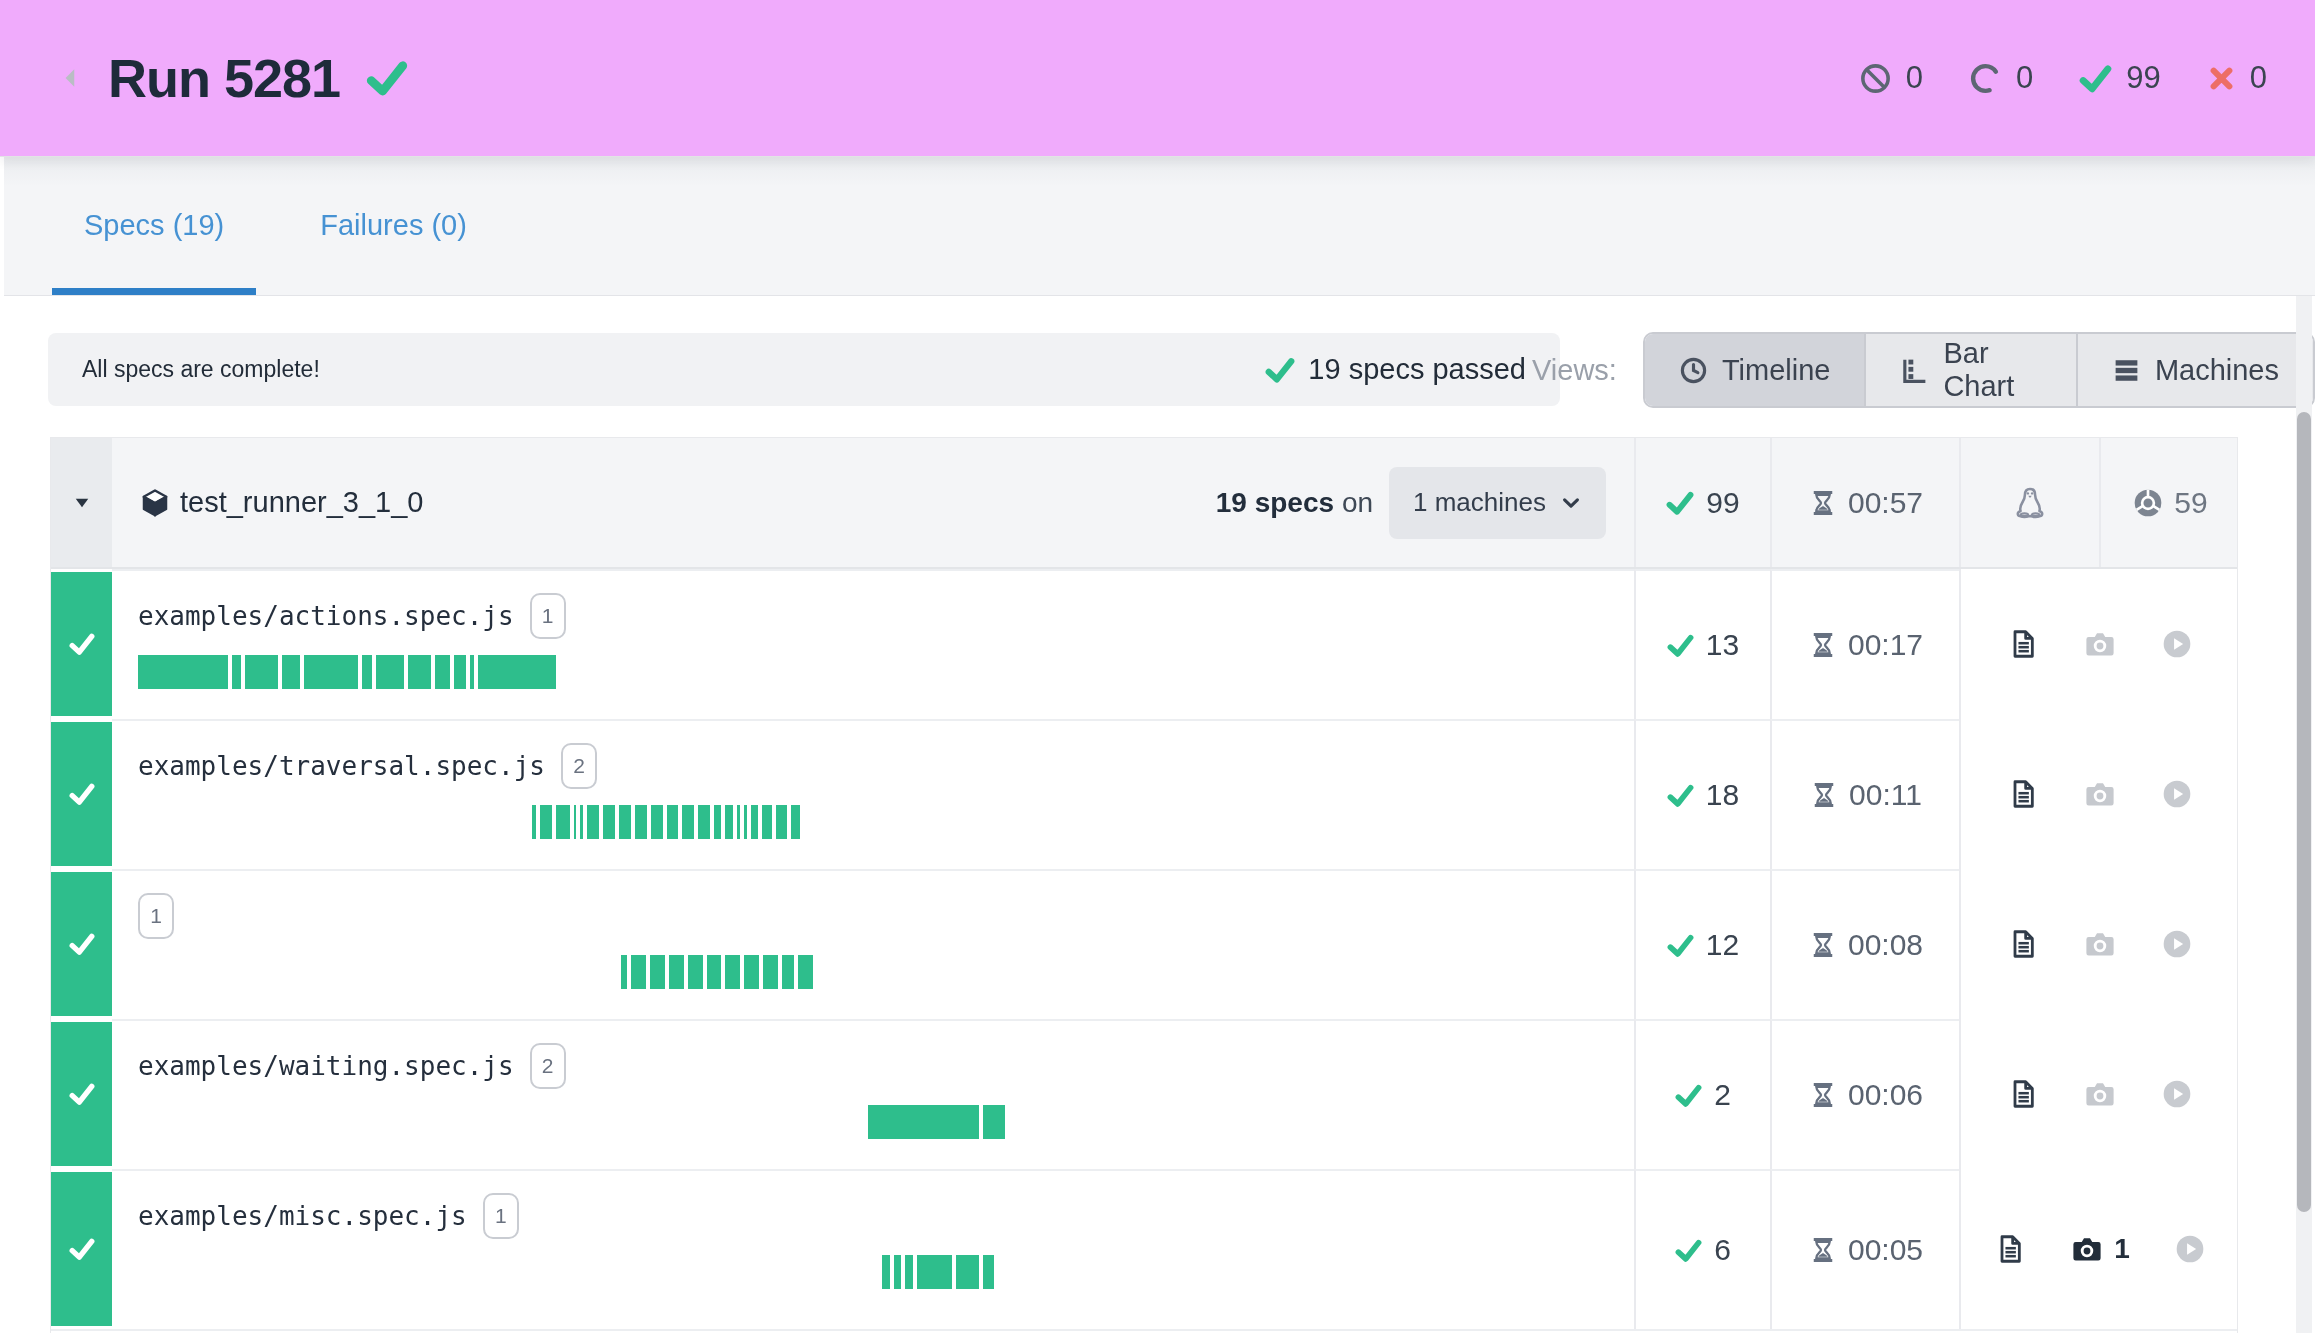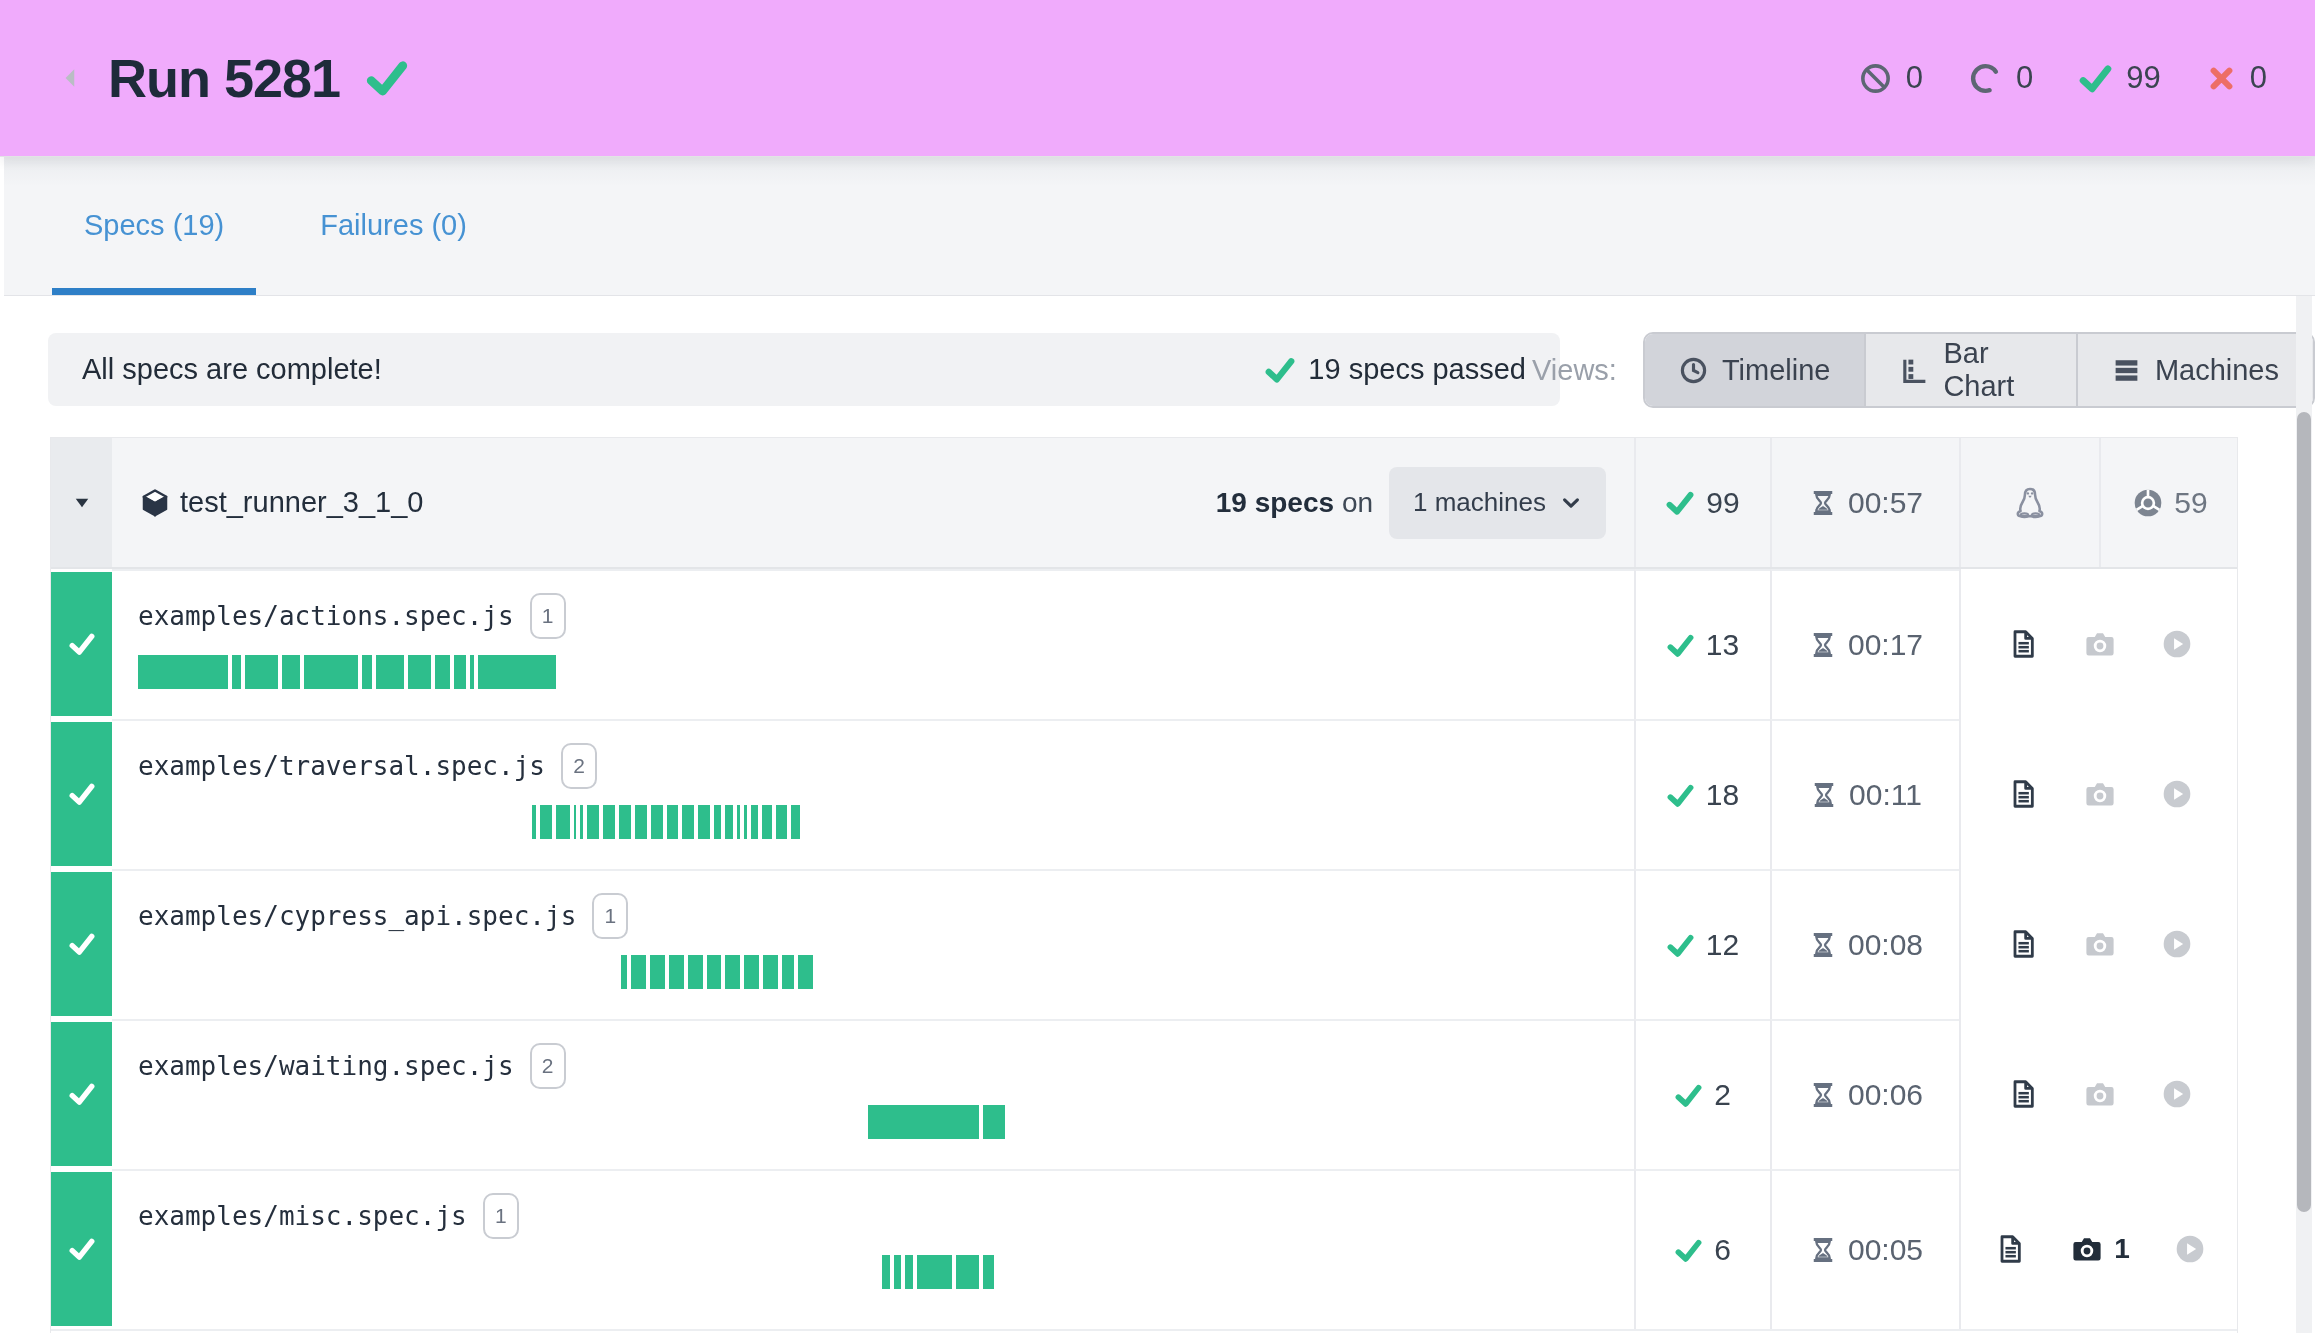--- a/index.html
+++ b/index.html
@@ -28,21 +28,21 @@
     border-bottom:1px solid #E3E4E8;}
   .tabs{display:flex;height:100%;margin-left:48px;}
   .tab{height:100%;display:flex;align-items:center;padding:0 32px;font-size:29px;
     color:var(--blue);position:relative;cursor:pointer;}
   .tab.active::after{content:"";position:absolute;left:0;right:0;bottom:0;height:7px;background:var(--blue-dark);}
   .tab + .tab{margin-left:32px;}
 
   
   .banner{position:absolute;left:48px;top:333px;width:1512px;height:73px;background:#F1F2F4;
     border-radius:8px;display:flex;align-items:center;padding:0 34px;}
-  .banner-msg{font-size:29px;color:#222C38;}
+  .banner-msg{font-size:23px;color:#222C38;}
   .banner-passed{margin-left:auto;display:flex;align-items:center;gap:13px;font-size:29px;color:#222C38;}
   .views{position:absolute;left:1532px;top:322px;height:96px;display:flex;align-items:center;}
   .views-label{font-size:29px;color:#9AA0AA;margin-right:26px;}
   .btn-group{display:flex;height:76px;border:2px solid #C9CBD1;border-radius:10px;overflow:hidden;}
   .vbtn{display:flex;align-items:center;gap:14px;padding:0 34px;font-size:29px;color:#3B4350;
     background:#E7E8EB;cursor:pointer;}
   .vbtn + .vbtn{border-left:2px solid #C9CBD1;}
   .vbtn.active{background:#D2D4DA;}
   .vbtn svg{color:#4A5260;}
 
@@ -485,21 +485,20 @@
   <div class="trow spec-row">
     <div class="status-cell">
         <div class="status-block" style="color:#fff">
       <svg width="26" height="26" viewBox="0 0 24 24">
             <use href="#i-check"></use>
           </svg>
         </div>
       </div>
     <div class="main-cell">
       <div class="spec-line">
-        <span class="spec-name mono">examples/cypress_api.spec.js</span>
         <span class="badge">1</span>
       </div>
       <div class="bar" style="left: 509px; width: 192px;">
           <div class="seg" style="flex-grow: 6;"></div>
           <div class="seg" style="flex-grow: 15;"></div>
           <div class="seg" style="flex-grow: 15;"></div>
           <div class="seg" style="flex-grow: 15;"></div>
           <div class="seg" style="flex-grow: 15;"></div>
           <div class="seg" style="flex-grow: 15;"></div>
           <div class="seg" style="flex-grow: 15;"></div>

